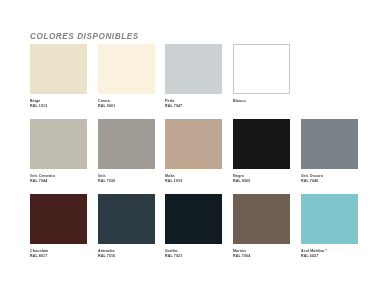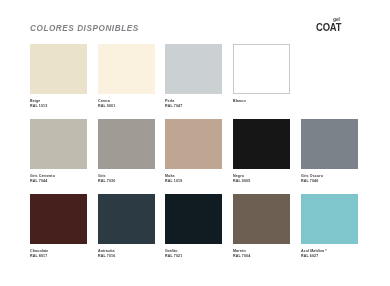--- a/index.html
+++ b/index.html
@@ -21,21 +21,21 @@
     top: 0;
     width: 390px;
     height: 286px;
     background: #ffffff;
   }
 
   
   .header {
     position: absolute;
     left: 0;
-    top: 4px;
+    top: 12px;
     width: 378px;
     height: 44px;
   }
   .page-title {
     position: absolute;
     left: 30px;
     top: 20px;
     font-size: 8.2px;
     font-style: italic;
     font-weight: bold;
@@ -131,24 +131,20 @@
   .swatch-ral.empty { visibility: hidden; }
 </style>
 </head>
 <body>
 
 <div class="sheet">
 
   <div class="header">
     <div class="page-title">COLORES DISPONIBLES</div>
 
-    <div class="brand-logo">
-      <span class="brand-gel">gel</span>
-      <span class="brand-coat">COAT</span>
-    </div>
   </div>
 
   <div class="grid" id="palette-grid">
       <div class="swatch-row">
         <div class="swatch-cell c0">
           <div class="swatch-chip" style="background: rgb(234, 226, 203);"></div>
           <div class="swatch-labels">
             <span class="swatch-name">Beige</span>
             <span class="swatch-ral">RAL 1013</span>
           </div>

